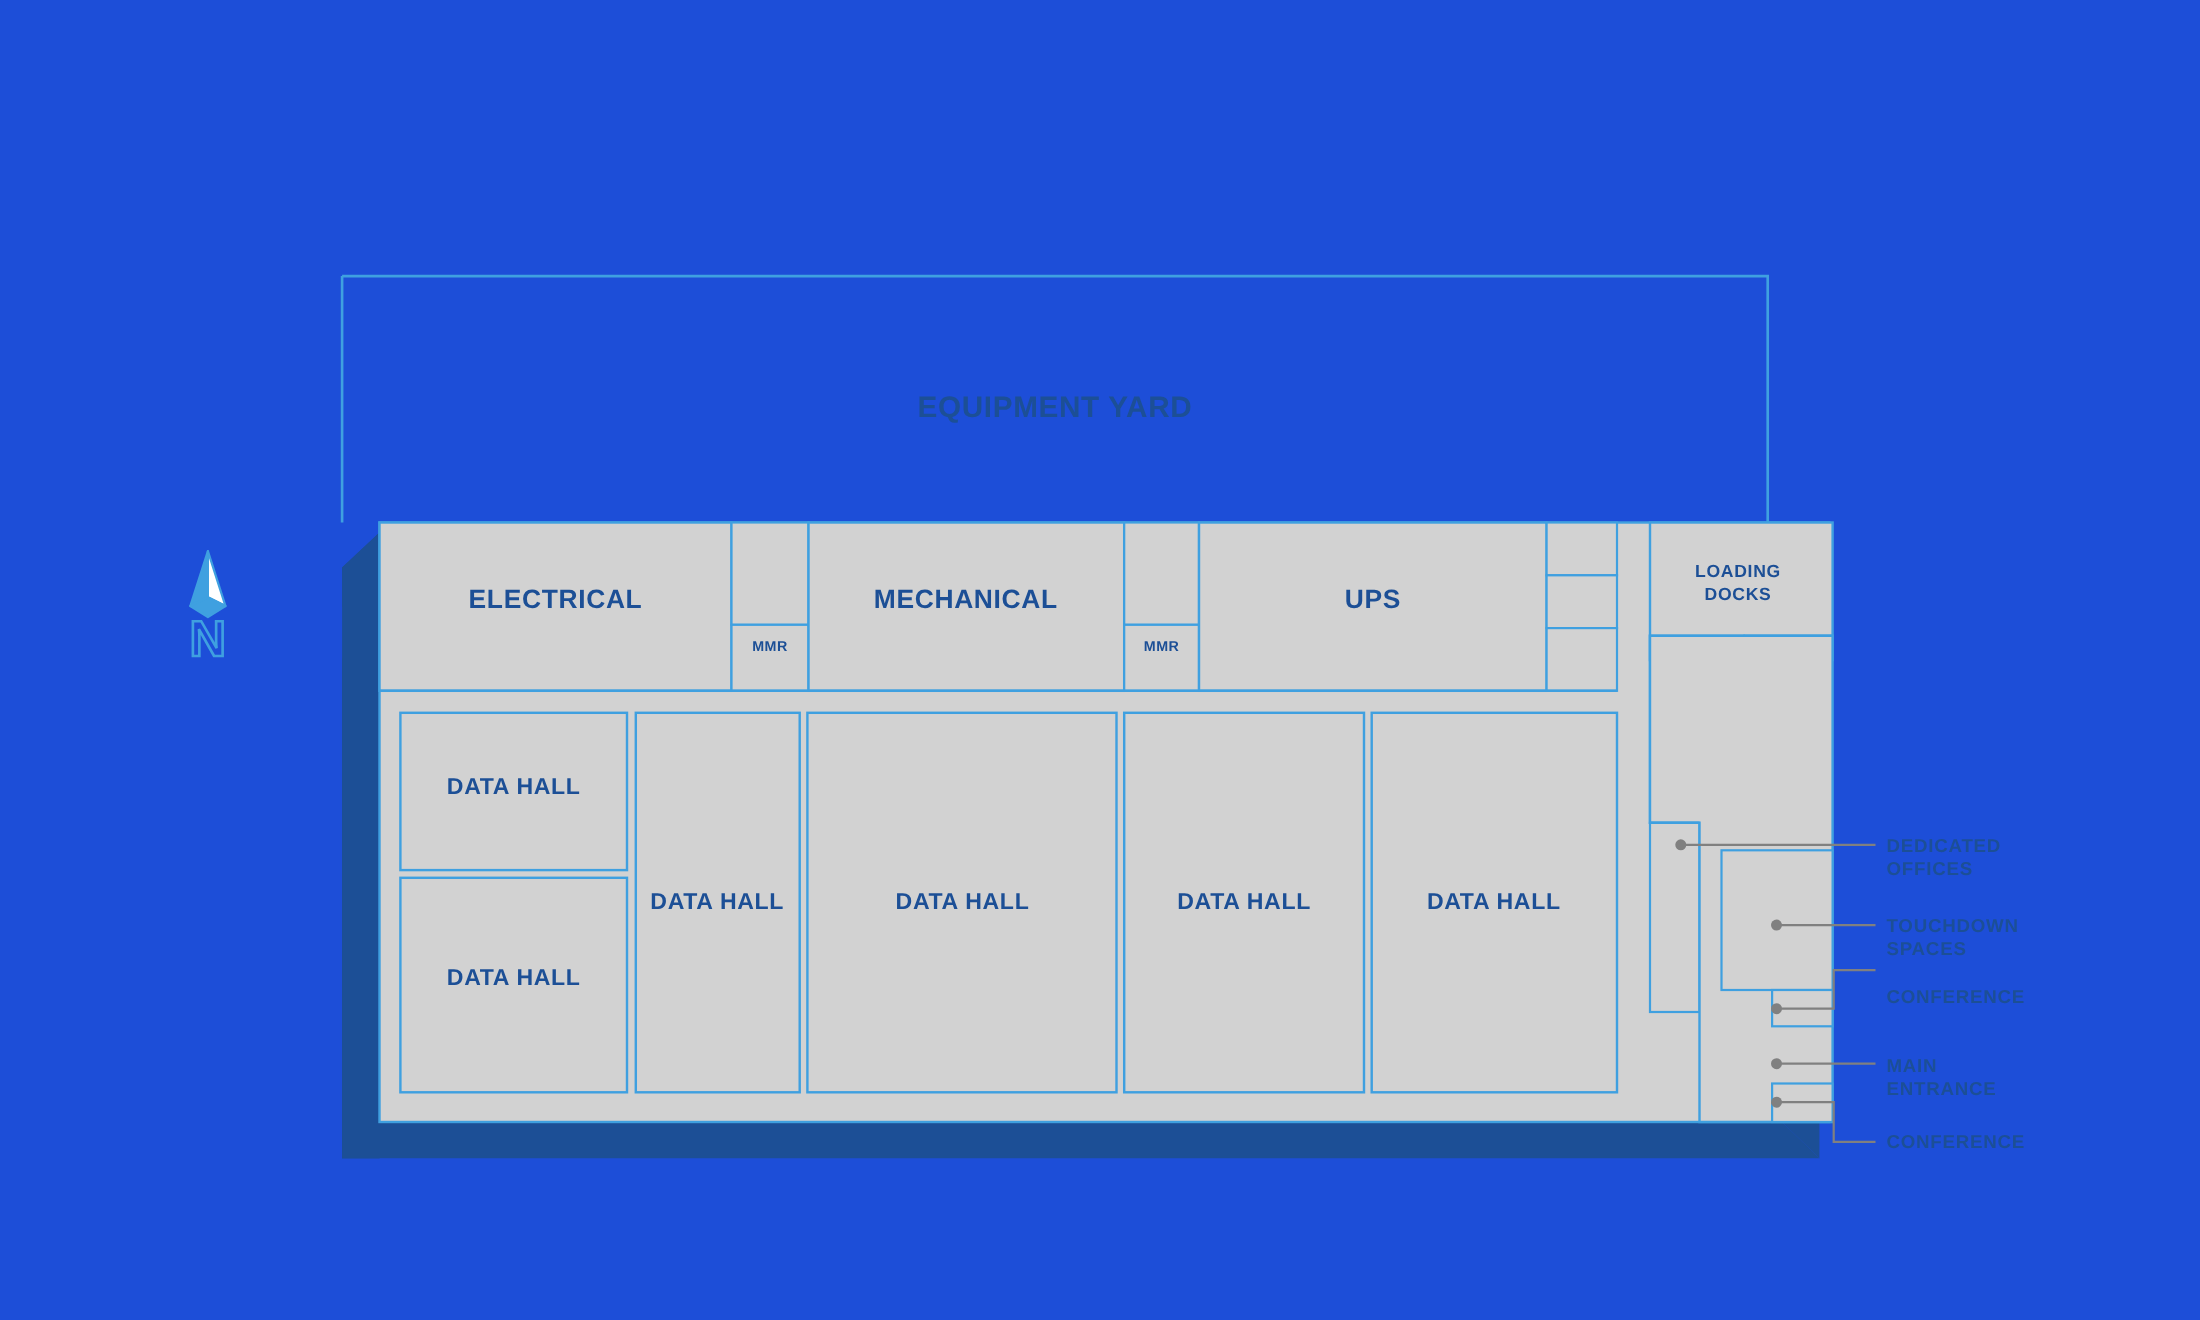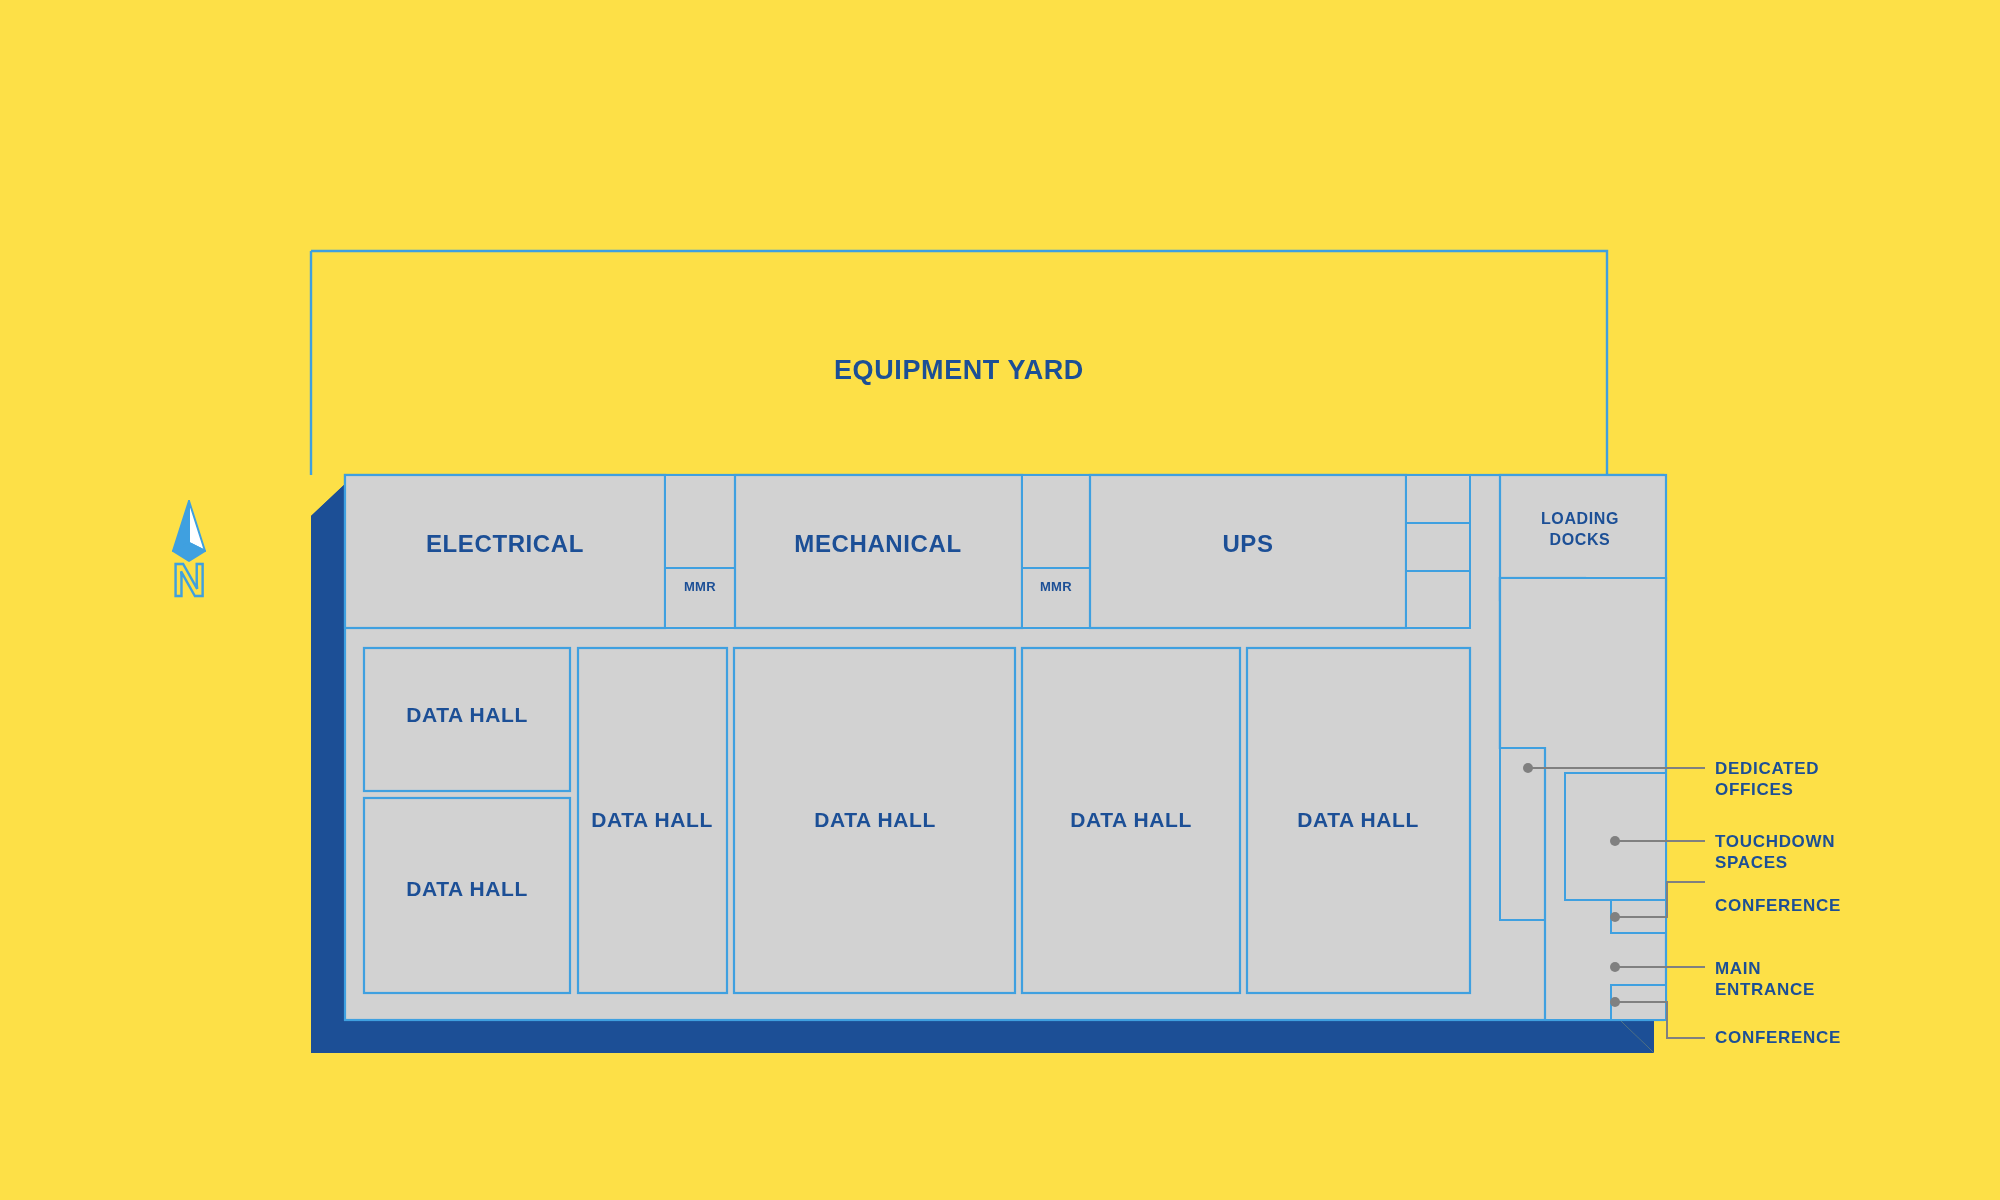--- a/index.html
+++ b/index.html
@@ -10,21 +10,21 @@
   body {
     width: 2000px;
     height: 1200px;
     overflow: hidden;
     font-family: "Liberation Sans", sans-serif;
   }
   #plan-root {
     position: relative;
     width: 2000px;
     height: 1200px;
-    background: #fde047;
+    background: #1d4ed8;
   }
   svg.plan-svg {
     position: absolute;
     top: 0;
     left: 0;
     width: 2000px;
     height: 1200px;
     display: block;
   }
   .room-label {

